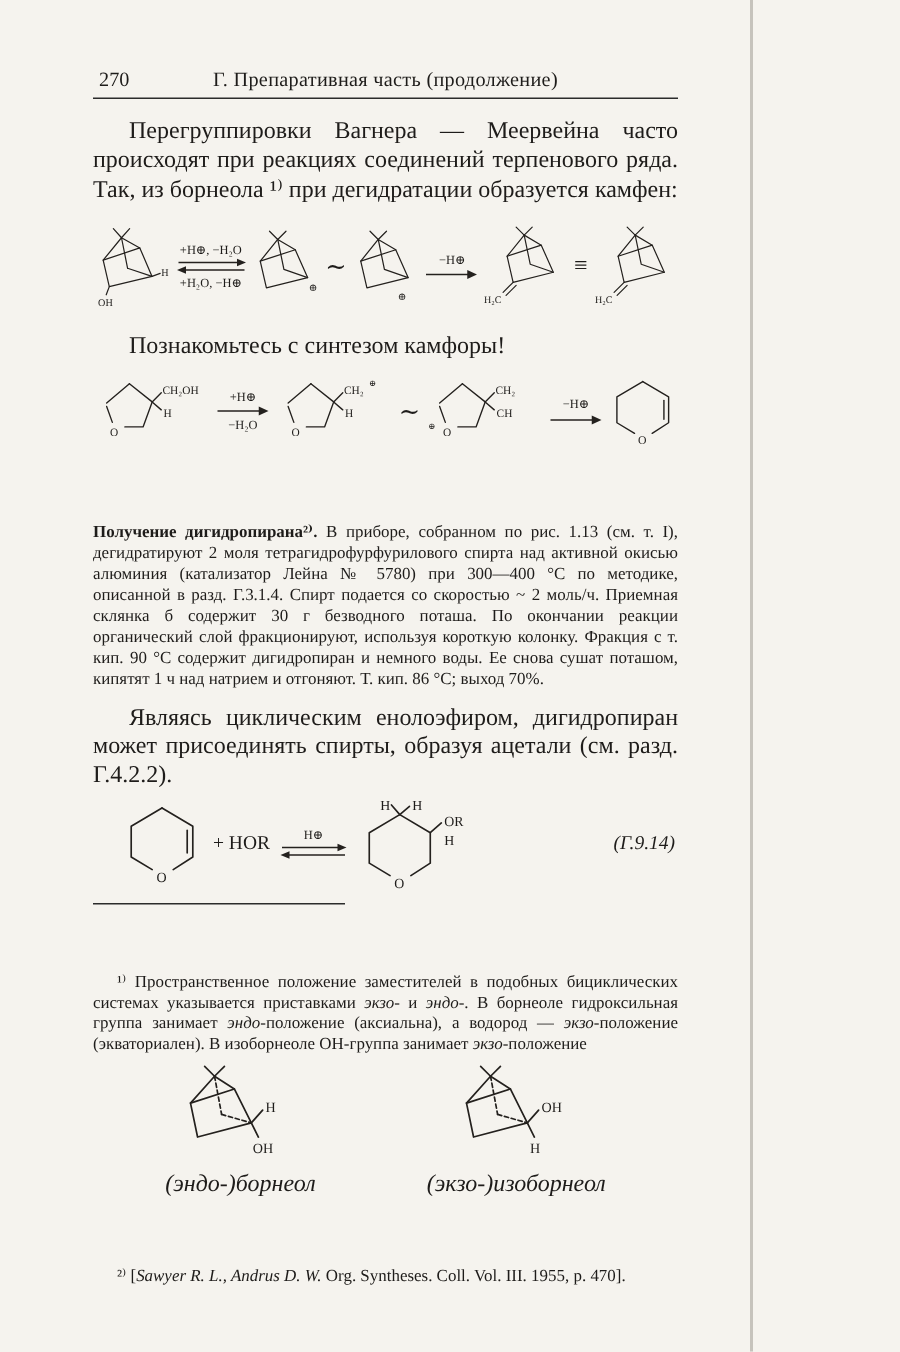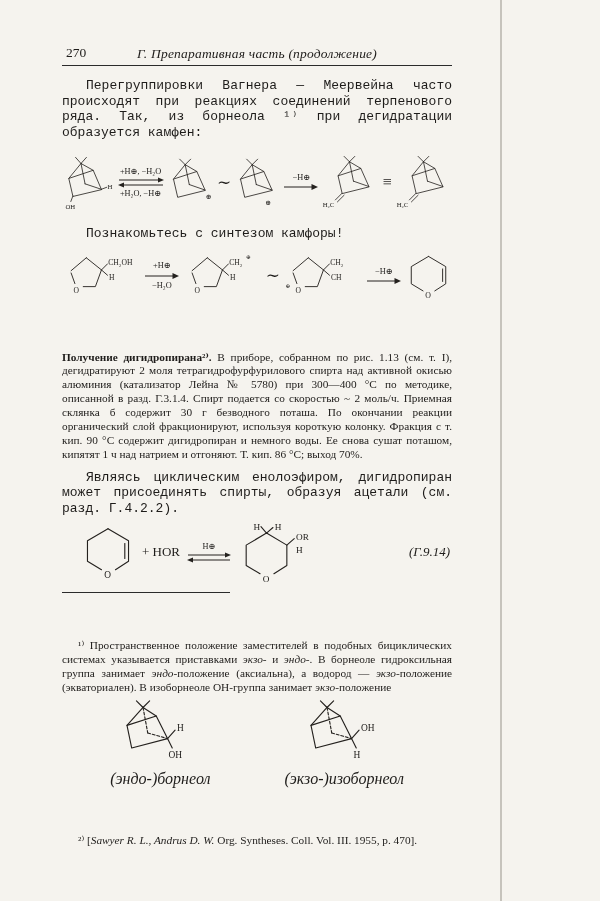--- a/index.html
+++ b/index.html
@@ -8,23 +8,23 @@
     background:#f5f3ee;
     color:#1e1c1a;
     font-family:"Liberation Serif","DejaVu Serif",serif;
     position:relative; overflow:hidden;
   }
   .page { width:504px; height:901px; padding:44px 52px 0 62px; position:relative; }
   .edge-shadow { position:absolute; right:2px; top:0; height:100%; width:2px; background:rgba(60,50,40,.25); }
 
   .page-header { position:relative; border-bottom:1px solid #2b2b2b; padding-bottom:3px; margin-bottom:12px; text-align:center; }
   .page-num { position:absolute; left:4px; top:1px; font-size:13.5px; }
-  .header-title { font-size:13.5px; font-style:italic; letter-spacing:.2px; }
-
-  p.body { font-size:13px; line-height:1.21; text-align:justify; margin-bottom:5px;font-family:Liberation Mono, monospace; }
+  .header-title { font-size:13.5px; letter-spacing:.2px; }
+
+  p.body { font-size:16px; line-height:1.21; text-align:justify; margin-bottom:5px; }
   .indent { text-indent:24px; }
   .small { font-size:11.3px; line-height:1.23; text-align:justify;margin-top:46px; }
   .small b { font-weight:bold; }
   .it { font-style:italic; }
 
   .scheme { margin:4px 0 7px; }
   .scheme-row { display:flex; align-items:center; justify-content:center; gap:3px; }
   .scheme-row.left { justify-content:flex-start; padding-left:18px; }
   .eq-num { text-align:right; font-size:13px; margin-top:-4px; padding-right:2px; }
   .eq-num.inline { margin:0 0 0 auto; align-self:center;font-style:italic; }

